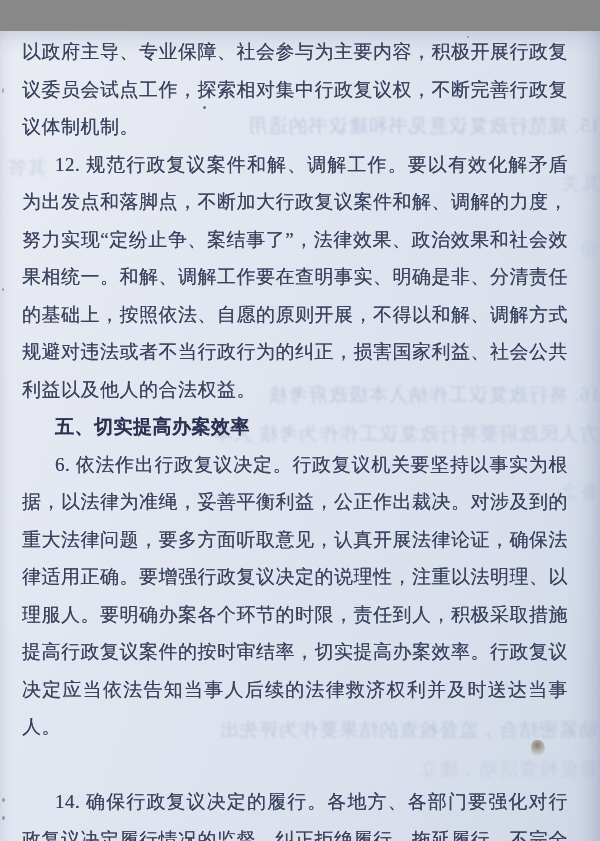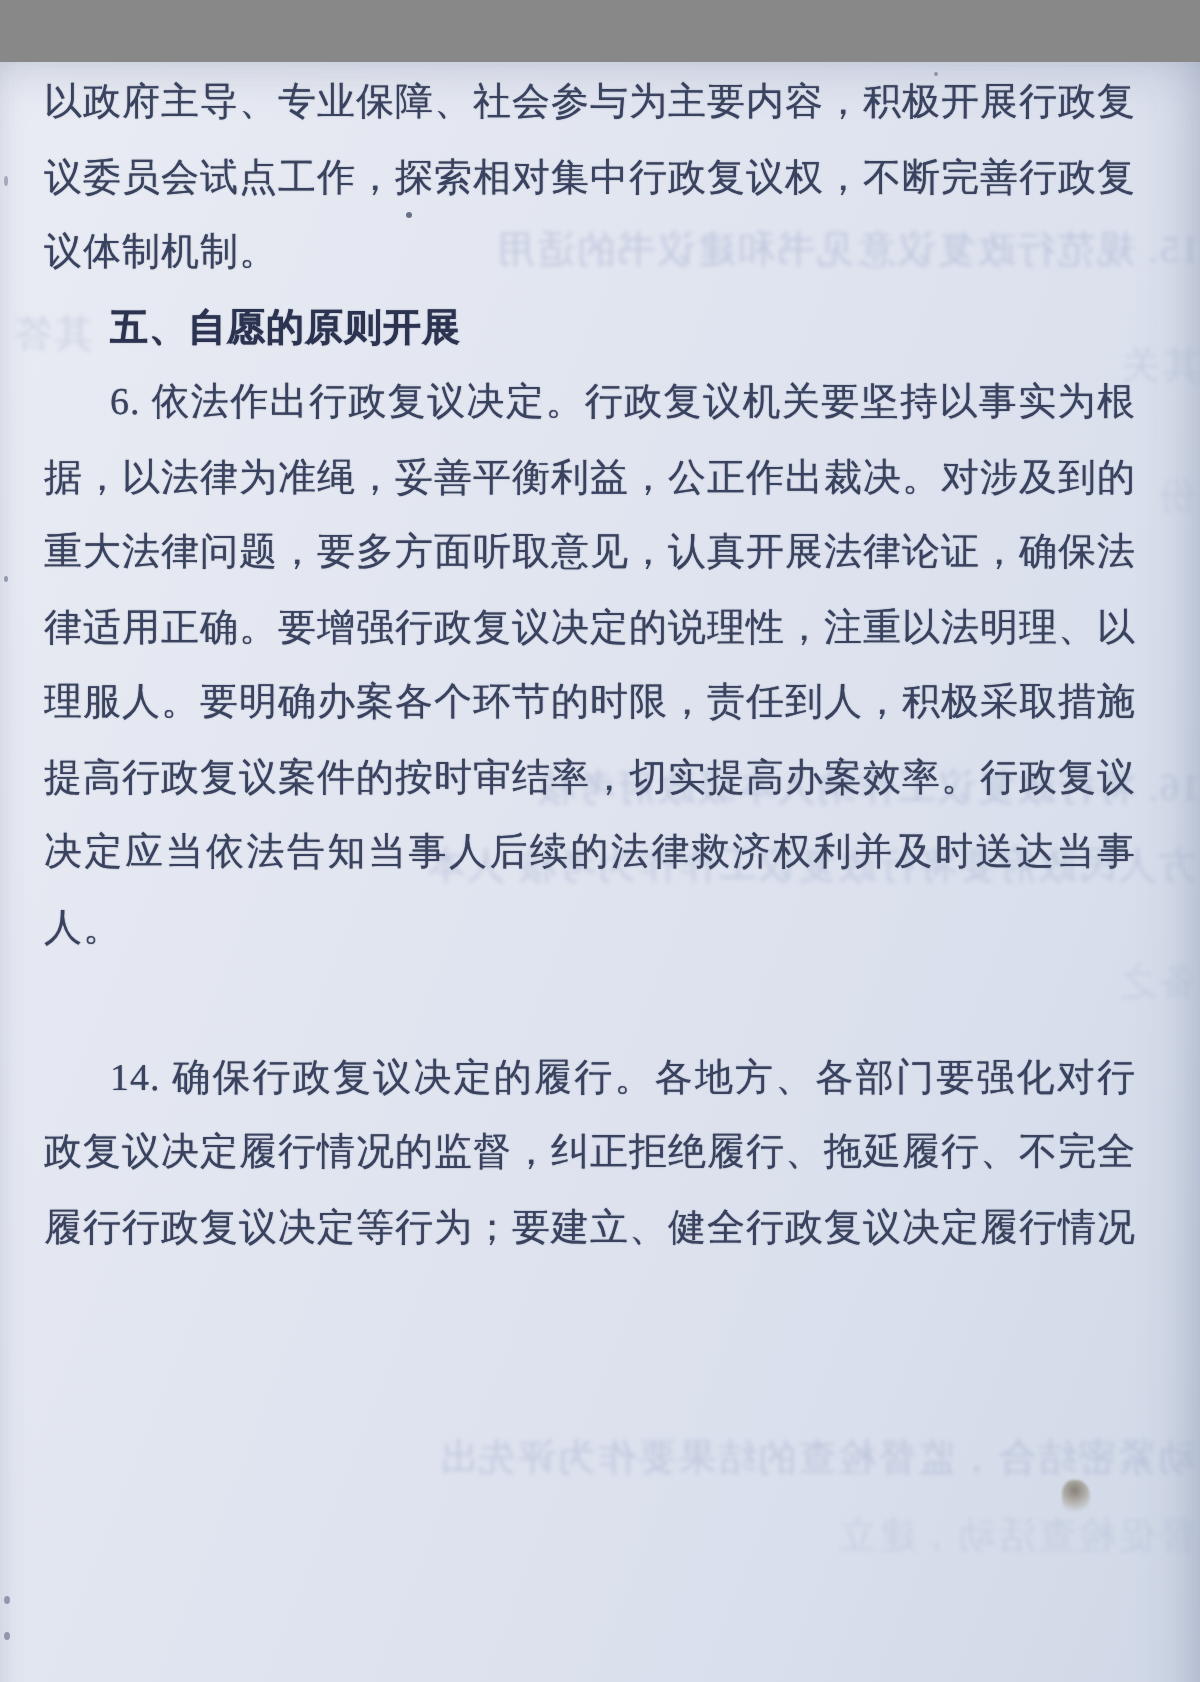--- a/index.html
+++ b/index.html
@@ -90,21 +90,22 @@
   <div class="ghost" style="top:351px; left:258px; width:342px; opacity:0.42;">16. 将行政复议工作纳入本级政府考核</div>
   <div class="ghost" style="top:390px; left:8px;   width:590px; opacity:0.38;">方人民政府要将行政复议工作作为考核 人本</div>
   <div class="ghost" style="top:686px; left:90px;  width:508px; opacity:0.42;">动紧密结合，监督检查的结果要作为评先出</div>
   <div class="ghost" style="top:725px; left:335px; width:263px; opacity:0.25;">督促检查活动，建立</div>
   <div class="ghost" style="top:140px; left:558px; width:42px;  opacity:0.30;">其关</div>
   <div class="ghost" style="top:205px; left:562px; width:36px;  opacity:0.25;">份</div>
   <div class="ghost" style="top:448px; left:560px; width:38px;  opacity:0.25;">备之</div>
 
   <div class="textblock">
     <p class="lines3">以政府主导、专业保障、社会参与为主要内容，积极开展行政复议委员会试点工作，探索相对集中行政复议权，不断完善行政复议体制机制。</p>
-    <div class="heading lines1">五、自愿的原则开展</div>
+    <p class="indent lines7">12. 规范行政复议案件和解、调解工作。要以有效化解矛盾为出发点和落脚点，不断加大行政复议案件和解、调解的力度，努力实现“定纷止争、案结事了”，法律效果、政治效果和社会效果相统一。和解、调解工作要在查明事实、明确是非、分清责任的基础上，按照依法、自愿的原则开展，不得以和解、调解方式规避对违法或者不当行政行为的纠正，损害国家利益、社会公共利益以及他人的合法权益。</p>
+    <div class="heading lines1">五、切实提高办案效率</div>
     <p class="indent lines9">6. 依法作出行政复议决定。行政复议机关要坚持以事实为根据，以法律为准绳，妥善平衡利益，公正作出裁决。对涉及到的重大法律问题，要多方面听取意见，认真开展法律论证，确保法律适用正确。要增强行政复议决定的说理性，注重以法明理、以理服人。要明确办案各个环节的时限，责任到人，积极采取措施提高行政复议案件的按时审结率，切实提高办案效率。行政复议决定应当依法告知当事人后续的法律救济权利并及时送达当事人。</p>
     <p class="indent lines3">14. 确保行政复议决定的履行。各地方、各部门要强化对行政复议决定履行情况的监督，纠正拒绝履行、拖延履行、不完全履行行政复议决定等行为；要建立、健全行政复议决定履行情况</p>
   </div>
 
   <div class="stain-blob"></div>
   <div class="speck sp1"></div>
   <div class="speck sp2"></div>
   <div class="speck sp3"></div>
   <div class="speck sp4"></div>
   <div class="speck sp5"></div>

